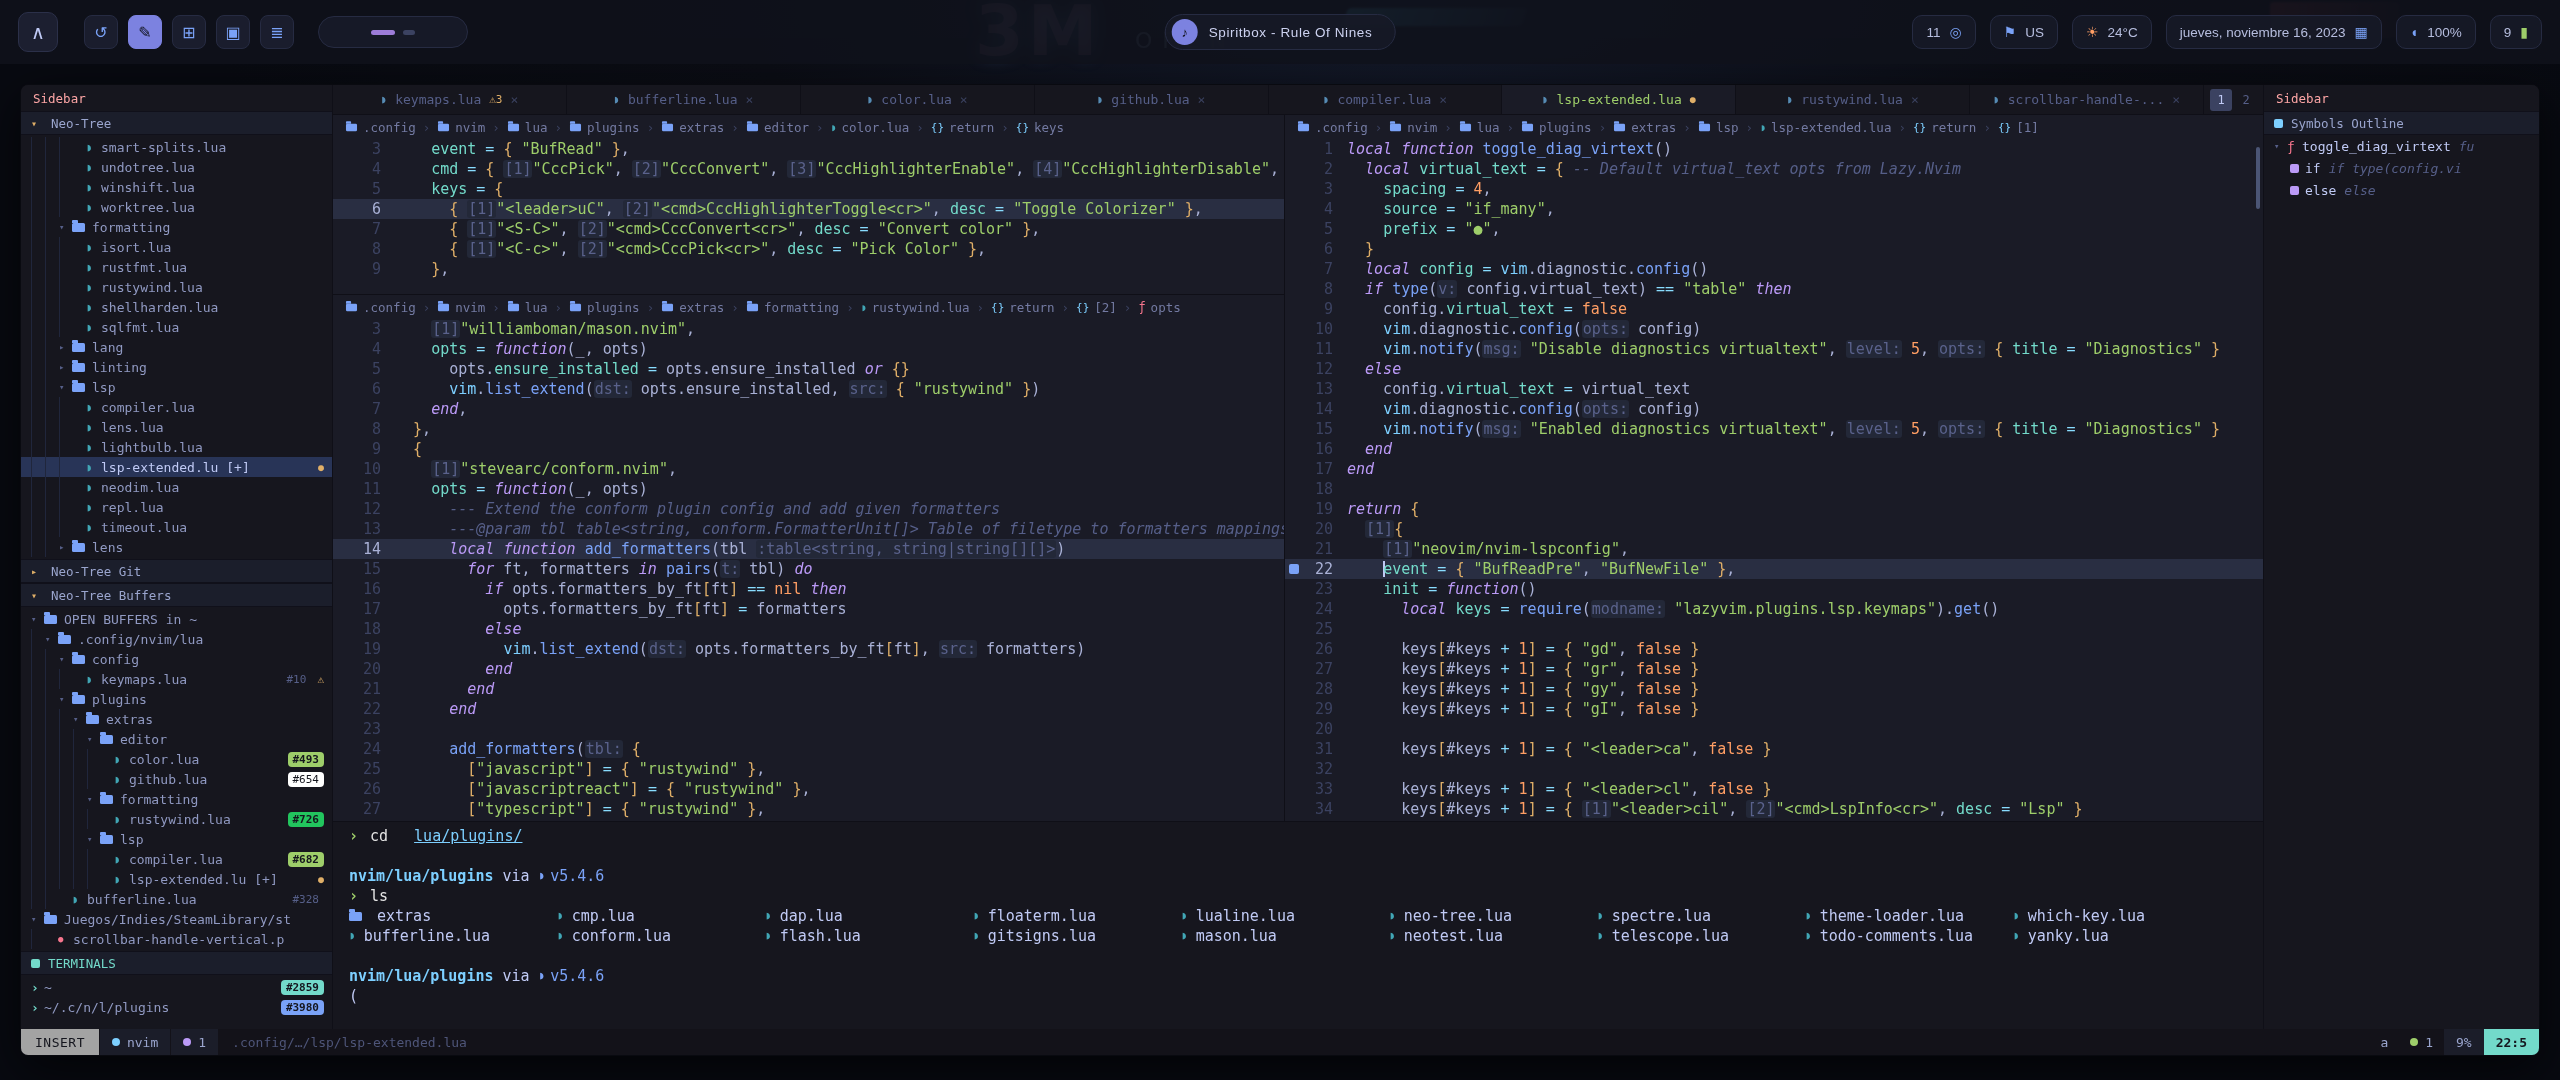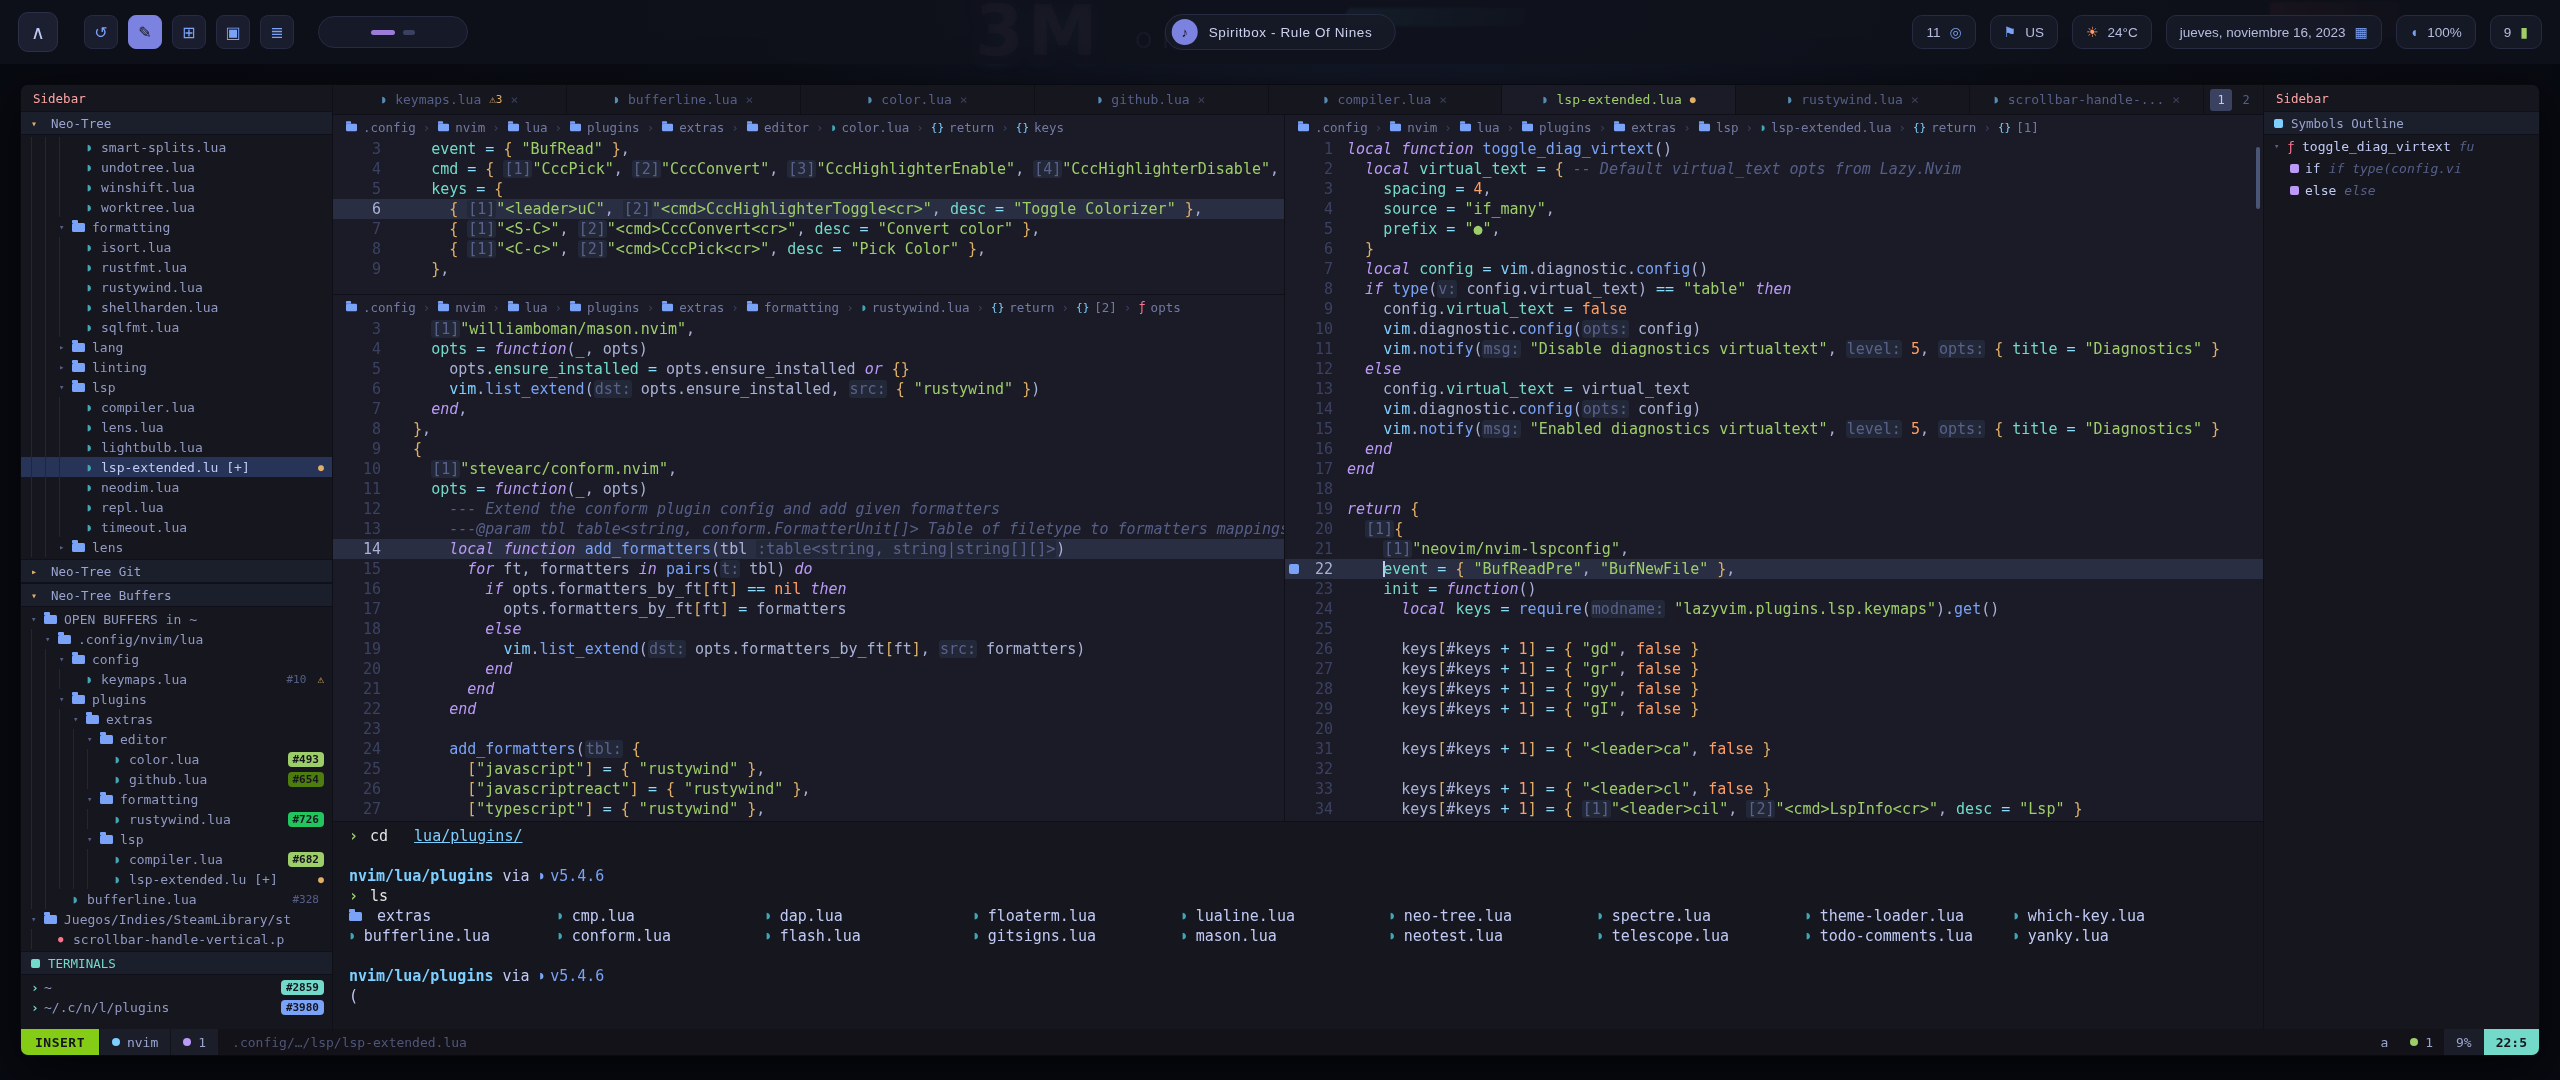--- a/index.html
+++ b/index.html
@@ -144,21 +144,21 @@
 
   
   .orow{height:22px;display:flex;align-items:center;font-size:13px;color:#c0caf5;white-space:nowrap;overflow:hidden;padding:0 6px 0 10px}
   .oexp{width:13px;flex:none;color:#565f89;font-size:9px}
   .ofn{color:#f7768e;width:15px;flex:none}
   .okw{width:9px;height:9px;border-radius:2px;background:#bb9af7;flex:none;margin-right:6px}
   .odetail{color:#565f89;font-style:italic;margin-left:8px;overflow:hidden}
 
   
   .statusbar{height:26px;flex:none;background:#131219;display:flex;align-items:center;font-size:13px;color:#565f89}
-  .mode{background:#84cc16;color:#15161e;font-weight:bold;padding:0 14px;height:100%;display:flex;align-items:center;letter-spacing:.5px}
+  .mode{background:#a3a3a3;color:#15161e;font-weight:normal;padding:0 14px;height:100%;display:flex;align-items:center;letter-spacing:.5px}
   .sl-seg{display:flex;align-items:center;gap:7px;padding:0 12px;height:100%;background:#1b1d29;margin-left:1px;color:#9aa5ce}
   .dot{width:8px;height:8px;border-radius:50%;display:inline-block;flex:none}
   .dot.blue{background:#7dcfff}
   .dot.purple{background:#bb9af7}
   .sl-path{padding:0 14px;color:#4e5579}
   .sl-right{margin-left:auto;display:flex;align-items:center;height:100%}
   .srseg{display:flex;align-items:center;gap:7px;padding:0 11px;height:100%;color:#9aa5ce}
   .srbox{display:flex;align-items:center;padding:0 12px;height:100%;background:#1b1d29;color:#9aa5ce}
   .srchip{display:flex;align-items:center;padding:0 12px;height:100%;background:#73daca;color:#15161e;font-weight:bold}
 </style>
@@ -485,21 +485,21 @@
           <div class="trow">
             <span class="gl"></span>
             <span class="gl"></span>
             <span class="gl"></span>
             <span class="gl"></span>
             <span class="gl"></span>
             <span class="sp"></span>
             <span class="micon">◗</span>
             <span class="tlabel">github.lua</span>
             <span class="rt">
-              <span class="badge" style="background: #4d7c0f; color: rgb(21, 22, 30); font-weight: bold;">#654</span>
+              <span class="badge" style="background: #ffffff; color: rgb(21, 22, 30); font-weight: normal;">#654</span>
             </span>
           </div>
           <div class="trow">
             <span class="gl"></span>
             <span class="gl"></span>
             <span class="gl"></span>
             <span class="gl"></span>
             <span class="exp">▾</span>
             <span class="fold"></span>
             <span class="tlabel">formatting</span>

